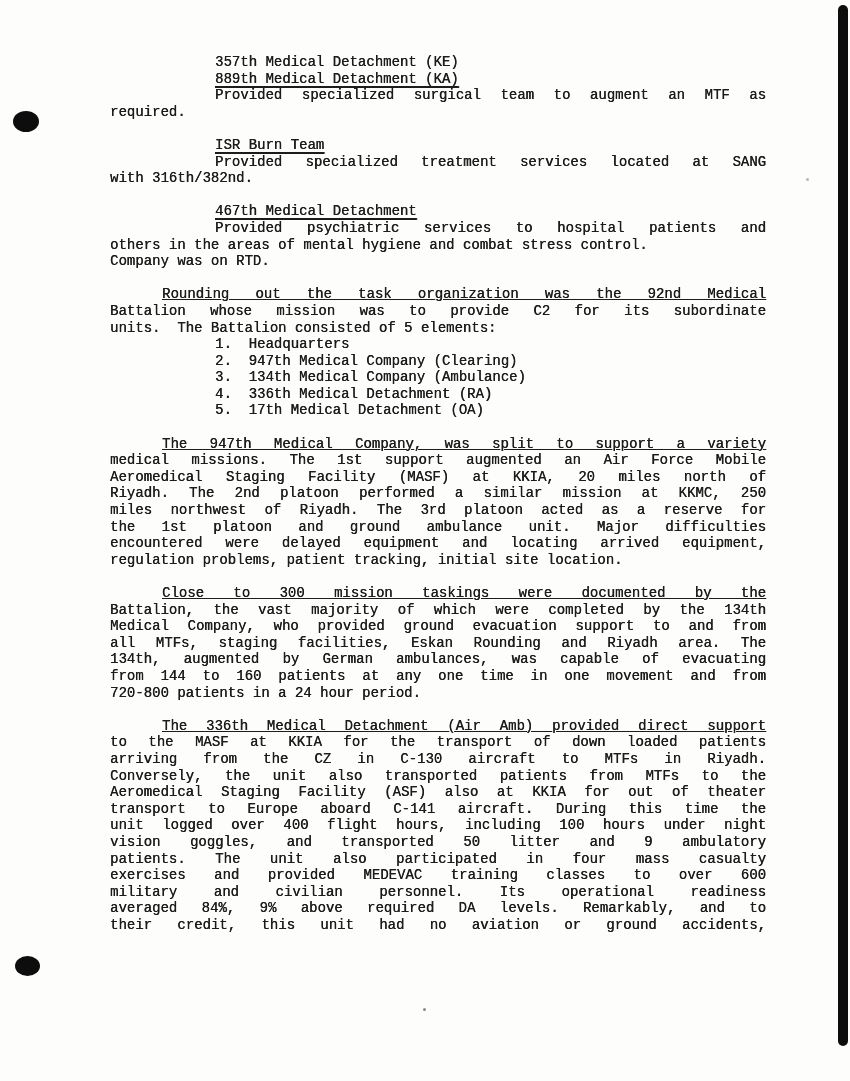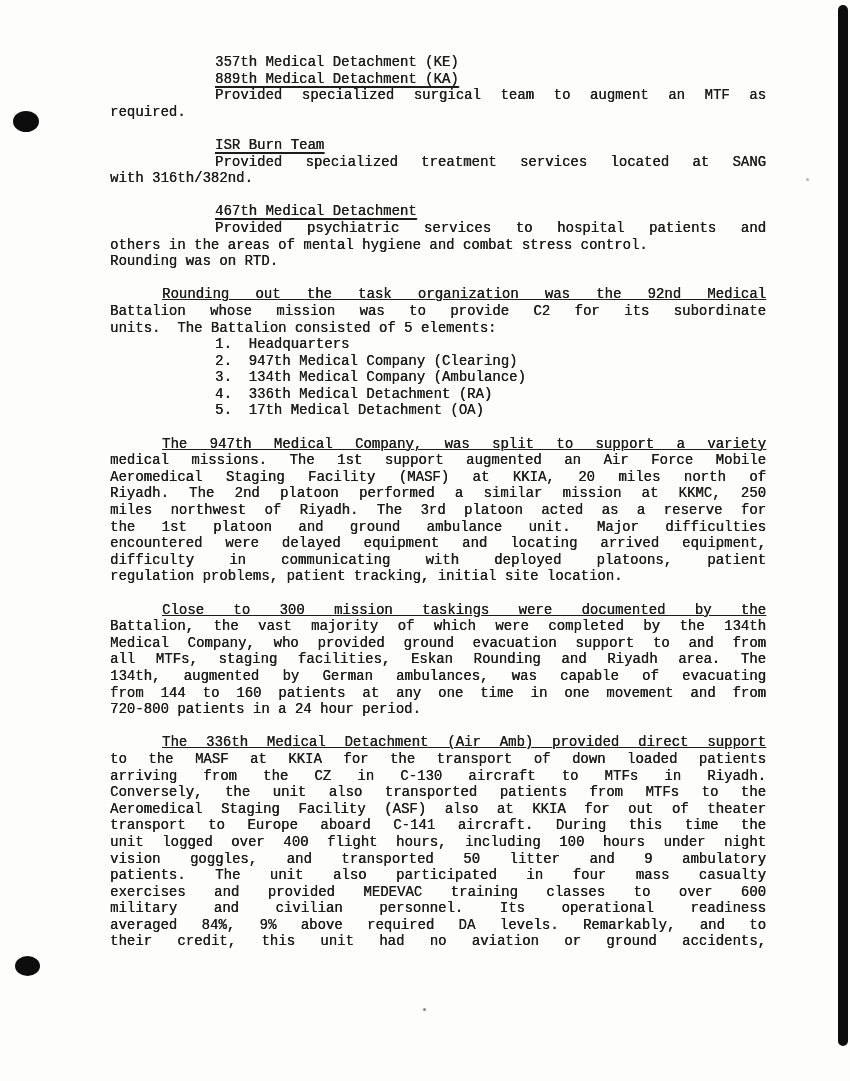--- a/index.html
+++ b/index.html
@@ -77,41 +77,40 @@
       </div>
       <div class="block">
         <div class="line nj ind-tab"><span class="ul">ISR Burn Team</span></div>
         <div class="line just ind-tab">Provided specialized treatment services located at SANG</div>
         <div class="line nj">with 316th/382nd.</div>
       </div>
       <div class="block">
         <div class="line nj ind-tab"><span class="ul">467th Medical Detachment</span></div>
         <div class="line just ind-tab">Provided psychiatric services to hospital patients and</div>
         <div class="line nj">others in the areas of mental hygiene and combat stress control.</div>
-        <div class="line nj">Rounding was on RTD.</div>
+        <div class="line nj">Company was on RTD.</div>
       </div>
       <div class="block">
         <div class="line just ind-para">Rounding out the task organization was the 92nd Medical</div>
         <div class="line just">Battalion whose mission was to provide C2 for its subordinate</div>
         <div class="line nj">units.  The Battalion consisted of 5 elements:</div>
         <div class="line nj ind-tab">1.  Headquarters</div>
         <div class="line nj ind-tab">2.  947th Medical Company (Clearing)</div>
         <div class="line nj ind-tab">3.  134th Medical Company (Ambulance)</div>
         <div class="line nj ind-tab">4.  336th Medical Detachment (RA)</div>
         <div class="line nj ind-tab">5.  17th Medical Detachment (OA)</div>
       </div>
       <div class="block">
         <div class="line just ind-para">The 947th Medical Company, was split to support a variety</div>
         <div class="line just">medical missions.  The 1st support augmented an Air Force Mobile</div>
         <div class="line just">Aeromedical Staging Facility (MASF) at KKIA, 20 miles north of</div>
         <div class="line just">Riyadh.  The 2nd platoon performed a similar mission at KKMC, 250</div>
         <div class="line just">miles northwest of Riyadh.  The 3rd platoon acted as a reserve for</div>
         <div class="line just">the 1st platoon and ground ambulance unit.  Major difficulties</div>
         <div class="line just">encountered were delayed equipment and locating arrived equipment,</div>
-        <div class="line just">difficulty in communicating with deployed platoons, patient</div>
         <div class="line nj">regulation problems, patient tracking, initial site location.</div>
       </div>
       <div class="block">
         <div class="line just ind-para">Close to 300 mission taskings were documented by the</div>
         <div class="line just">Battalion, the vast majority of which were completed by the 134th</div>
         <div class="line just">Medical Company, who provided ground evacuation support to and from</div>
         <div class="line just">all MTFs, staging facilities, Eskan Rounding and Riyadh area.  The</div>
         <div class="line just">134th, augmented by German ambulances, was capable of evacuating</div>
         <div class="line just">from 144 to 160 patients at any one time in one movement and from</div>
         <div class="line nj">720-800 patients in a 24 hour period.</div>

